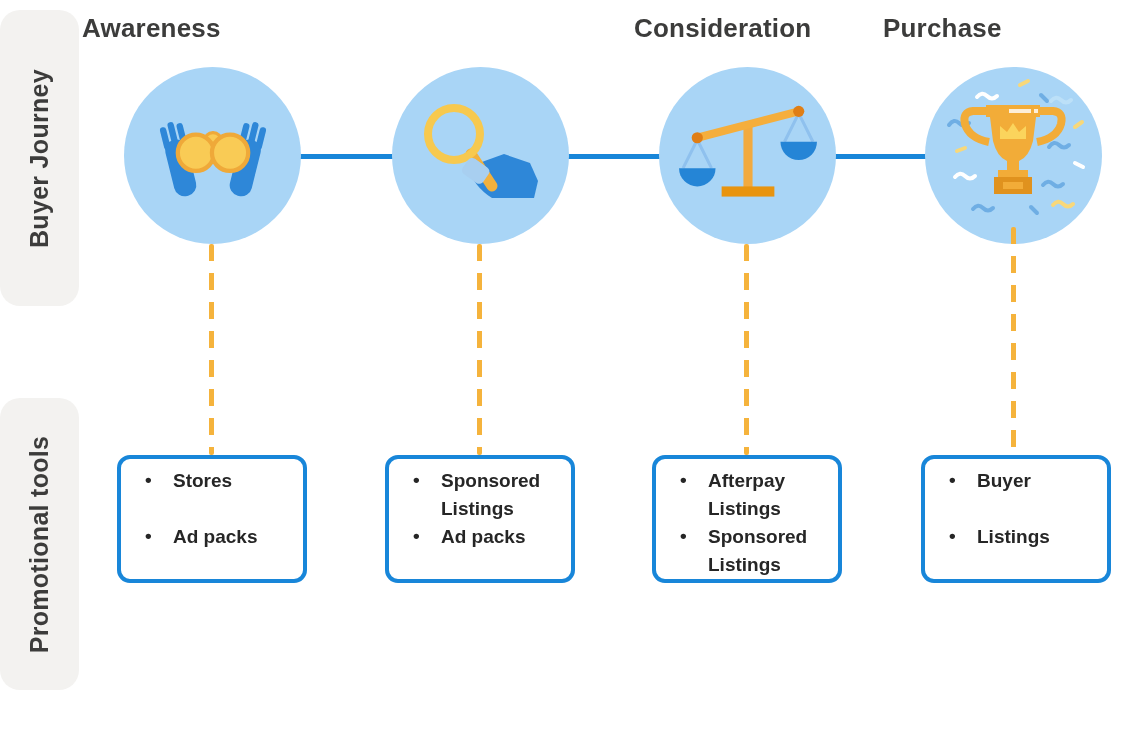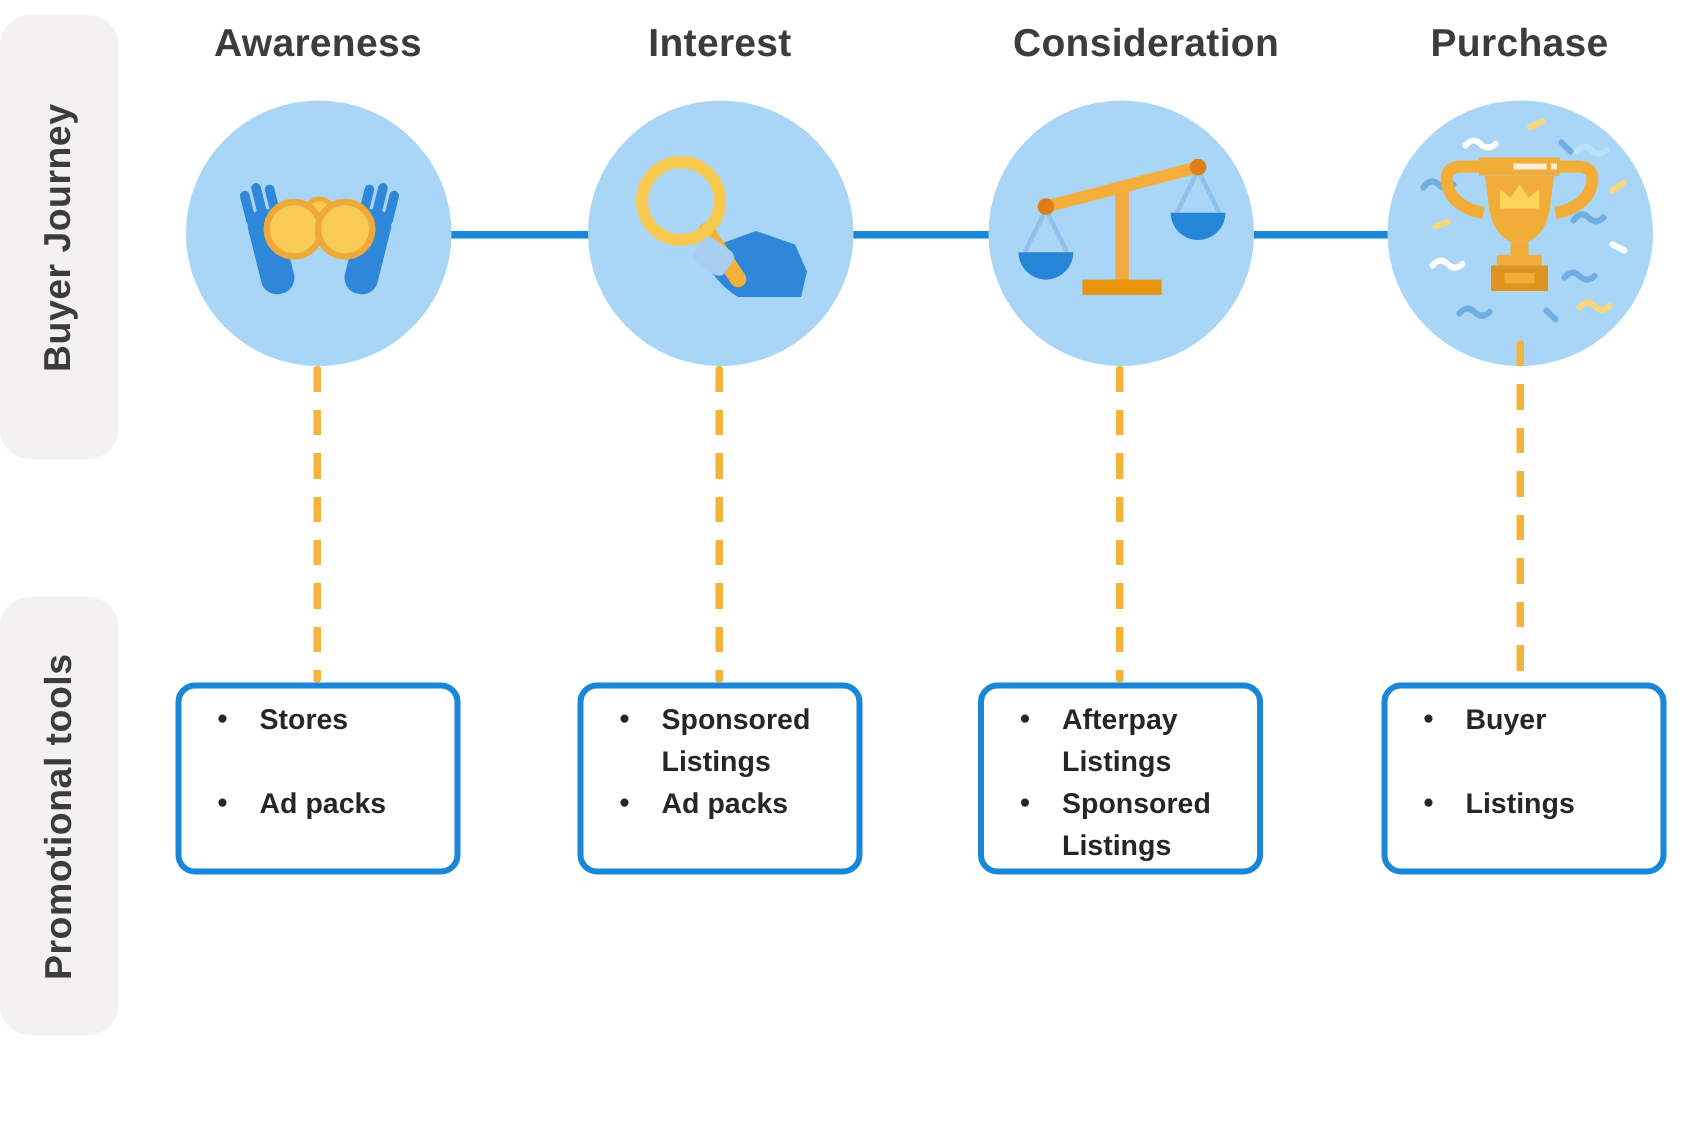--- a/index.html
+++ b/index.html
@@ -15,21 +15,21 @@
   }
   .side-pill.journey { top:10px; height:296px; }
   .side-pill.tools   { top:398px; height:292px; }
   .side-pill span {
     display:block; transform:rotate(-90deg); white-space:nowrap;
     font-size:25px; font-weight:700; color:#3C3C3B; letter-spacing:0.3px;
   }
 
   
   .stage-heading {
-    position:absolute; top:13px; width:260px; text-align:center;
+    position:absolute; top:13px; width:260px; text-align:left;
     font-size:26px; font-weight:700; color:#3C3C3B; letter-spacing:0.2px;
   }
 
   
   .connector { position:absolute; top:154px; height:5px; background:#1886D9; z-index:0; }
 
   
   .stage-circle {
     position:absolute; top:67px; width:177px; height:177px; border-radius:50%;
     background:#A9D5F6; display:flex; align-items:center; justify-content:center; z-index:1;
@@ -68,21 +68,20 @@
 <div class="canvas">
 
   <div class="side-pill journey">
     <span>Buyer Journey</span>
   </div>
   <div class="side-pill tools">
     <span>Promotional tools</span>
   </div>
 
   <div class="stage-heading" style="left:82px">Awareness</div>
-  <div class="stage-heading" style="left:350px">Interest</div>
   <div class="stage-heading" style="left:634px">Consideration</div>
   <div class="stage-heading" style="left:883px">Purchase</div>
 
   <div class="connector" style="left:296px; width:100px;"></div>
   <div class="connector" style="left:563px; width:101px;"></div>
   <div class="connector" style="left:830px; width:100px;"></div>
 
   <div class="dash-line standard" style="left:209px;"></div>
   <div class="dash-line standard" style="left:477px;"></div>
   <div class="dash-line standard" style="left:744px;"></div>

